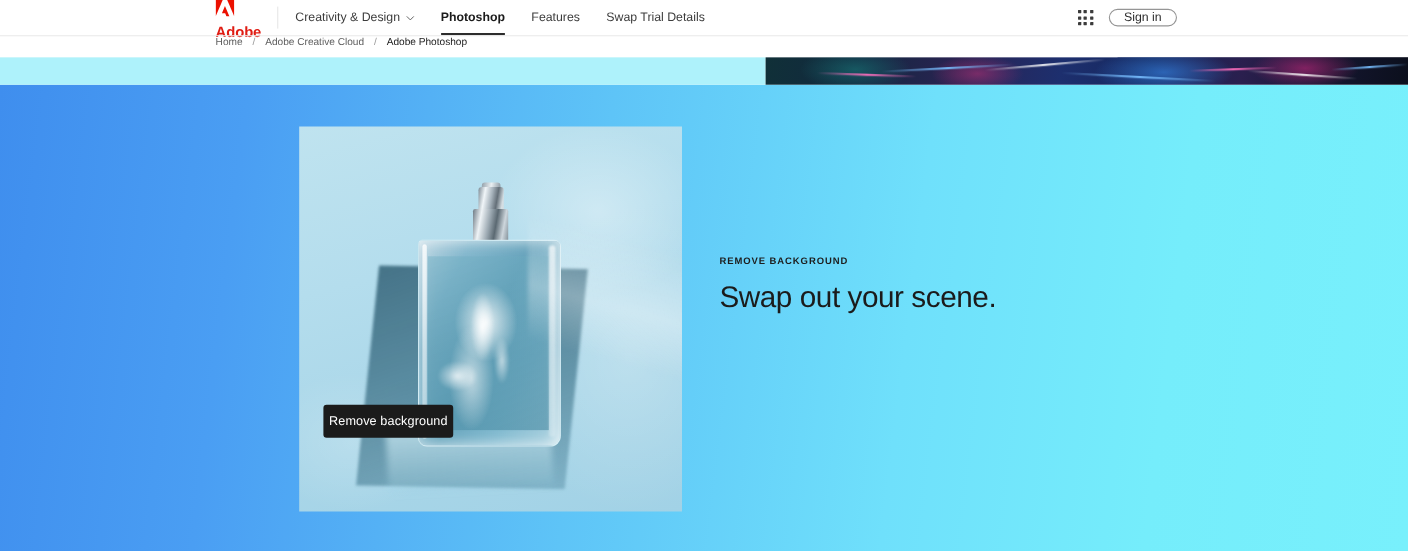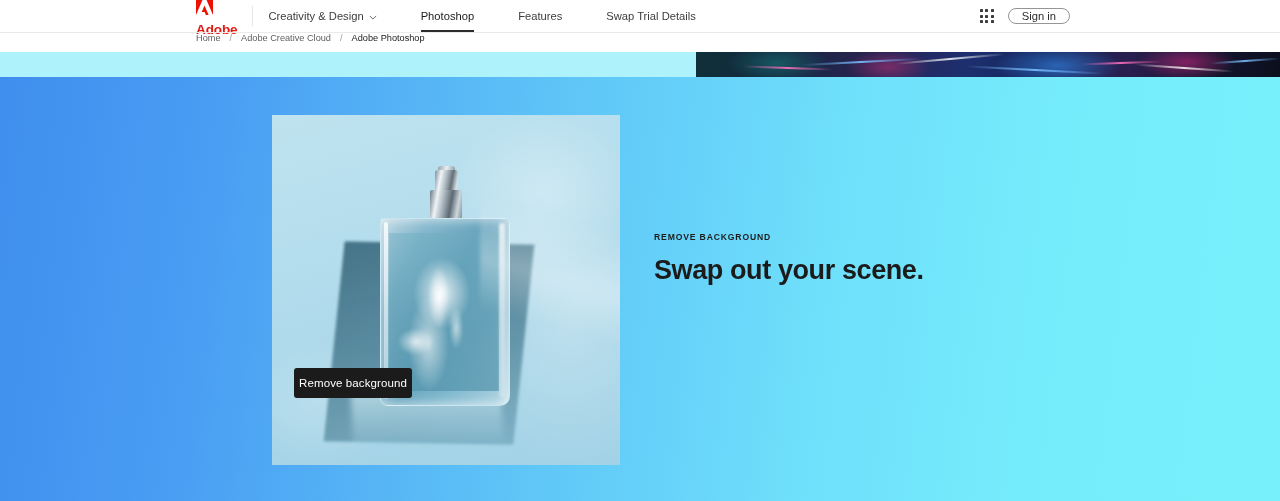--- a/index.html
+++ b/index.html
@@ -16,29 +16,29 @@
   .nav {
     position:absolute; top:0; left:0; width:1280px; height:32px;
     background:#ffffff; display:flex; align-items:center;
     z-index:30;
   }
   .nav-left { display:flex; align-items:center; padding-left:196px; height:32px; }
   .brand { display:flex; align-items:flex-start; gap:7px; height:32px; padding-right:14px;flex-direction:column; }
   .adobe-mark { width:17px; height:15px; display:block; }
   .brand-name { font-size:13.5px; color:#e01b12; font-weight:700; letter-spacing:-0.1px; }
   .nav-divider { width:1px; height:20px; background:#e6e6e6; }
-  .nav-group { display:flex; align-items:center; height:32px;gap:20px; }
+  .nav-group { display:flex; align-items:center; height:32px; }
   .nav-item {
     position:relative; height:32px; display:flex; align-items:center;
     padding:0 12px; font-size:11.2px; color:#3c3c3c; white-space:nowrap;
     cursor:pointer;
   }
   .nav-item.first { padding-left:16px; }
   .nav-item .chev { margin-left:5px; display:inline-block; }
-  .nav-item.active { font-weight:400; color:#1b1b1b; }
+  .nav-item.active { font-weight:700; color:#1b1b1b; }
   .nav-item.active::after {
     content:""; position:absolute; left:12px; right:12px; bottom:0;
     height:2px; background:#2c2c2c;
   }
   .nav-right {
     margin-left:auto; display:flex; align-items:center; gap:14px;
     padding-right:210px; height:32px;
   }
   .app-grid { display:grid; grid-template-columns:repeat(3,3px); grid-gap:2.4px; cursor:pointer; }
   .app-grid i { width:3px; height:3px; background:#3c3c3c; display:block; border-radius:0.4px; }
@@ -171,21 +171,21 @@
   }
   .chip span { color:#ffffff; font-size:11.5px; letter-spacing:.1px; }
 
   
   .copy { position:absolute; left:654px; top:155px; width:360px; }
   .eyebrow {
     font-size:8.6px; font-weight:700; letter-spacing:.85px;
     color:#1d1d1d; text-transform:uppercase; margin-bottom:13px;
   }
   .headline {
-    font-size:27px; font-weight:700; color:#1b1b1b;
+    font-size:27px; font-weight:400; color:#1b1b1b;
     letter-spacing:-0.4px; line-height:1.12; margin-bottom:19px;
   }
   .blurb { font-size:11.4px; line-height:1.62; color:#1f1f1f; max-width:346px; }
 </style>
 </head>
 <body>
 
 <div class="page">
 
   <div class="nav">

